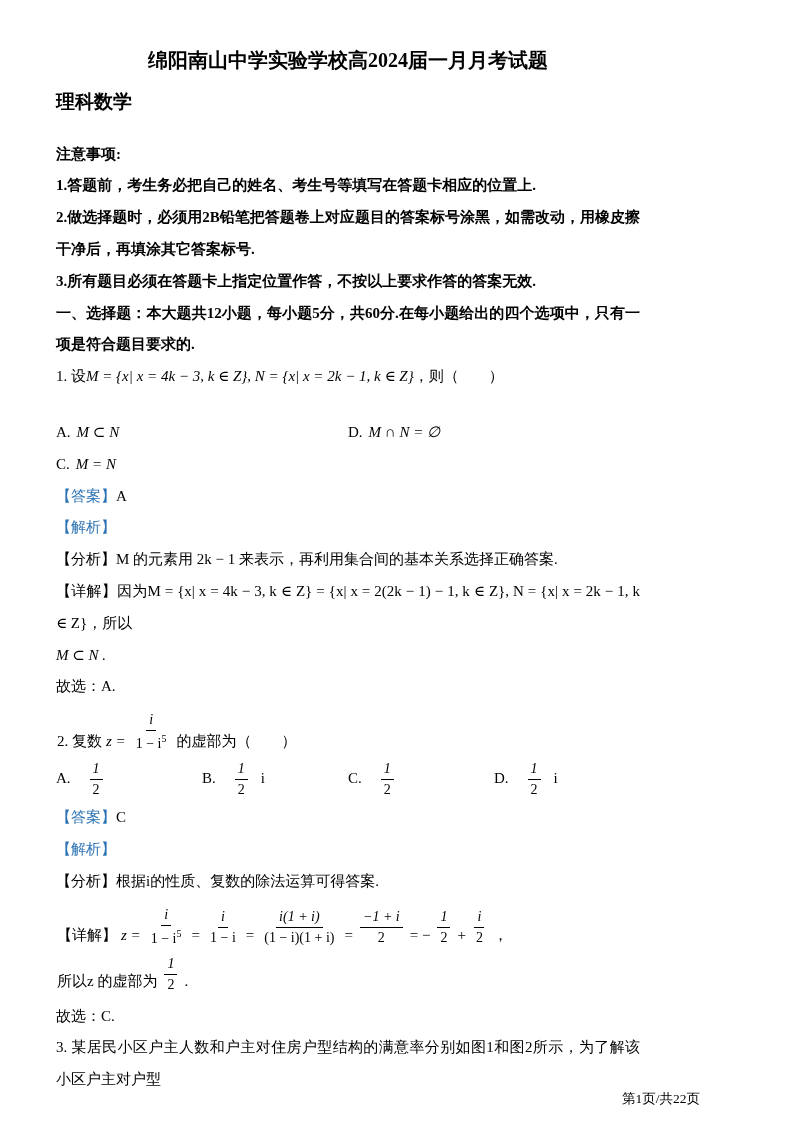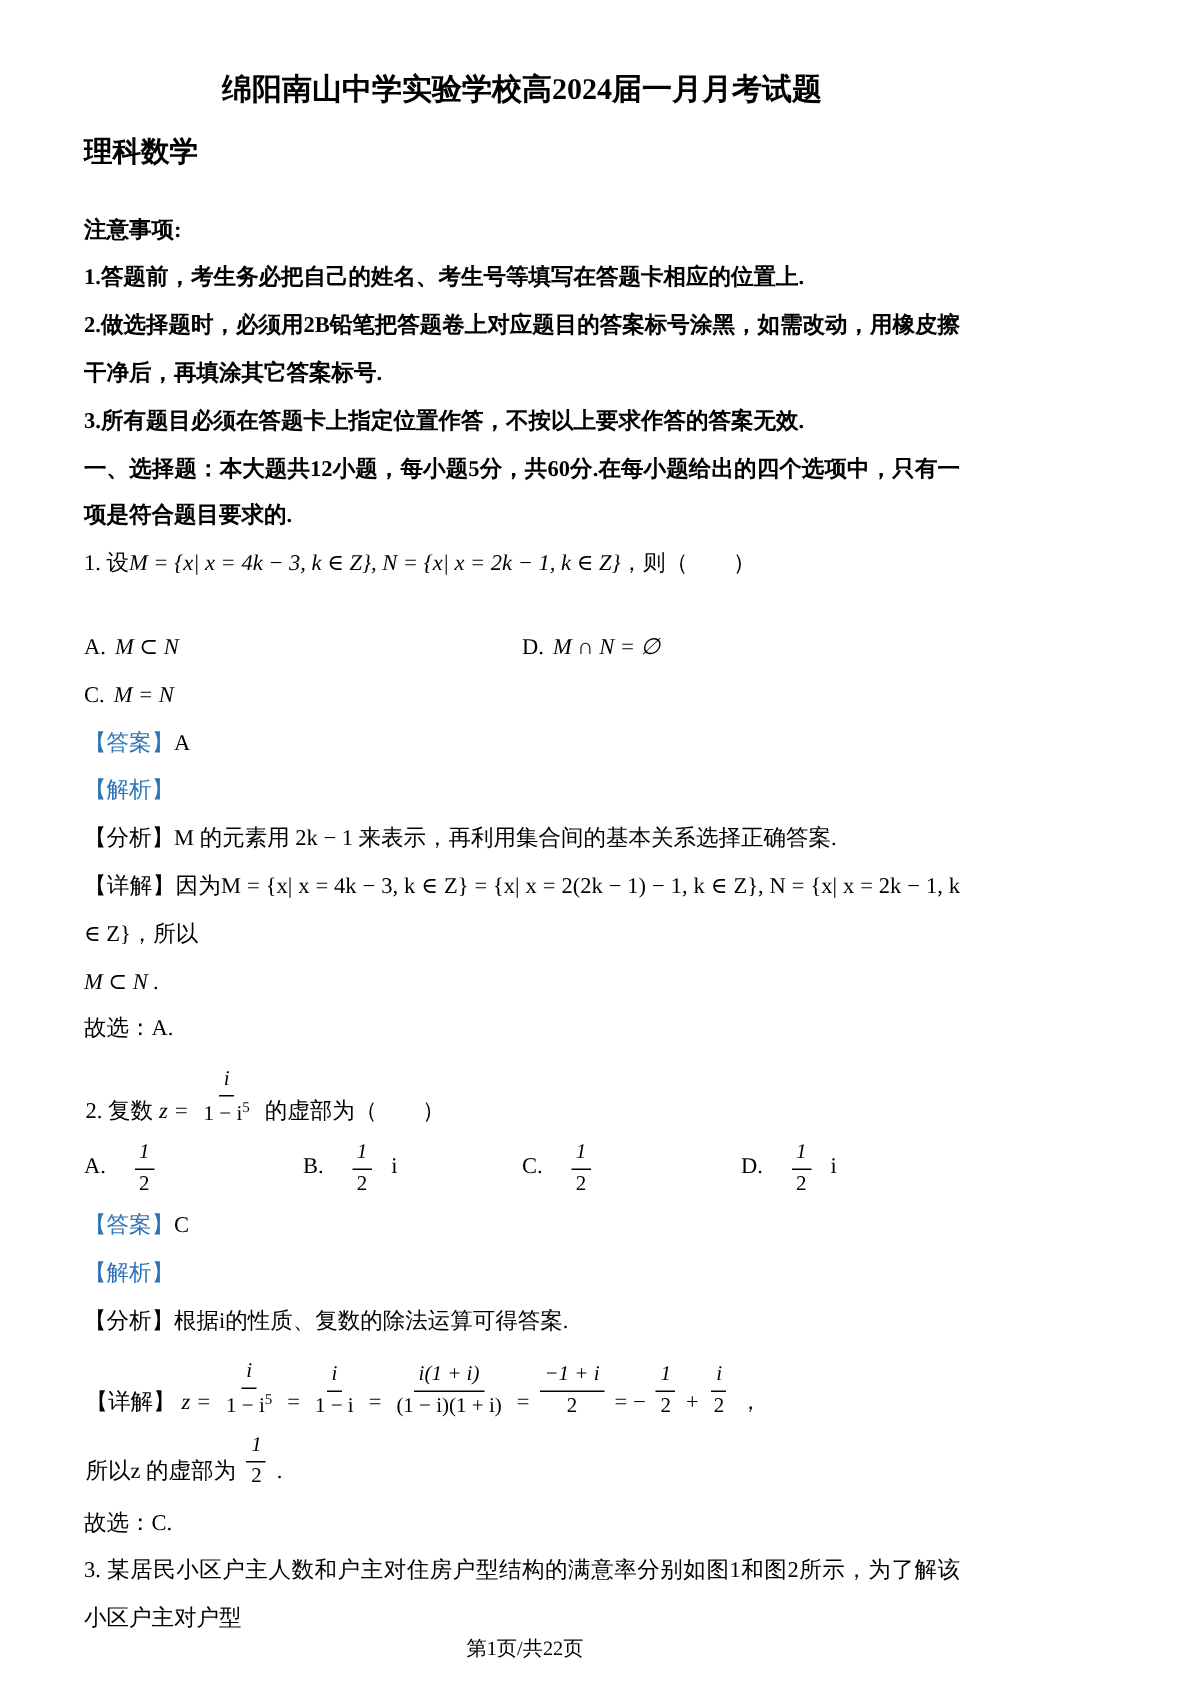--- a/index.html
+++ b/index.html
@@ -20,21 +20,21 @@
   .opts4 .opt{width:25%;display:flex;align-items:center;gap:10px;}
   .optlabel{font-style:normal;margin-right:6px;}
   .frac{display:inline-flex;flex-direction:column;align-items:center;
         vertical-align:-40%;margin:0 3px;line-height:1;}
   .frac .num{display:block;padding:1px 3px 2px 3px;border-bottom:1px solid #000;
              font-style:italic;font-size:14px;line-height:1.15;}
   .frac .den{display:block;padding:2px 3px 0 3px;font-size:14px;line-height:1.15;}
   .frac sup{font-size:10px;}
   .mathline{font-size:15px;line-height:1.5;margin:8px 1px;display:flex;align-items:flex-end;
             flex-wrap:wrap;column-gap:4px;}
-  .footer{position:absolute;left:0;right:0;bottom:14px;text-align:center;
+  .footer{position:absolute;left:0;right:0;bottom:14px;text-align:right;
           font-size:13.5px;color:#000;}
 </style>
 </head>
 <body>
 
 <div class="page">
 
   <h1 class="title">绵阳南山中学实验学校高2024届一月月考试题</h1>
   <h2 class="subtitle">理科数学</h2>
 

